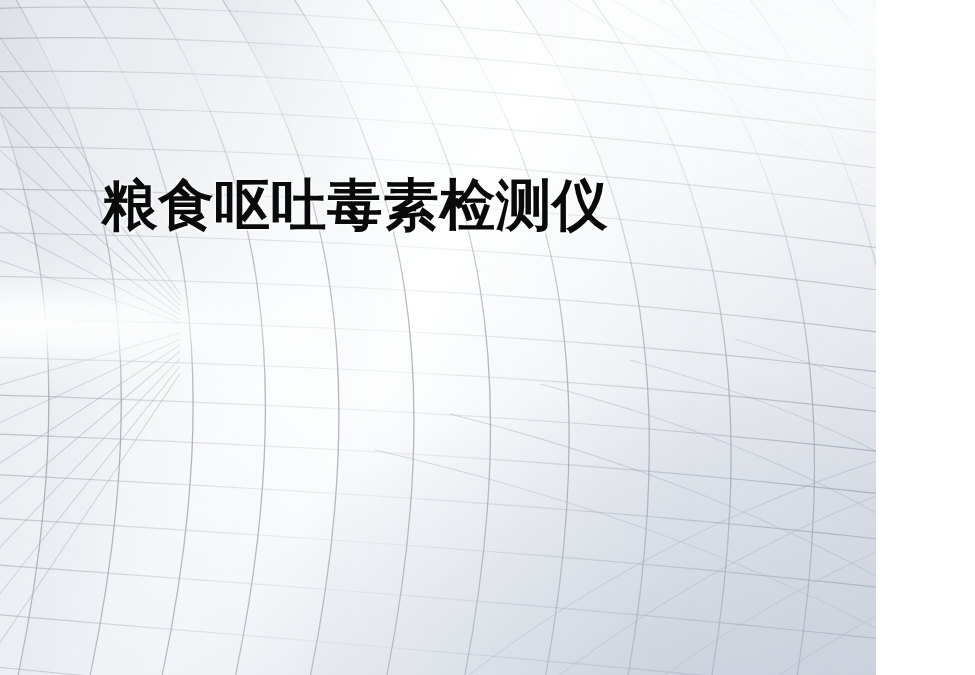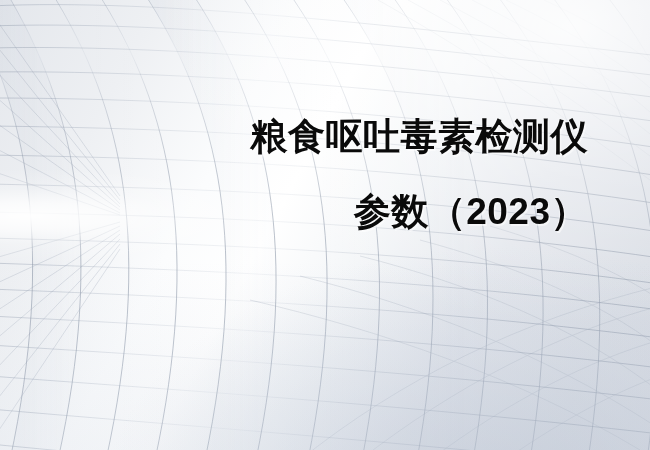--- a/index.html
+++ b/index.html
@@ -7,25 +7,24 @@
     margin: 0;
     padding: 0;
     background: #ffffff;
   }
   body {
     font-family: "Liberation Sans", "DejaVu Sans", sans-serif;
   }
 
   #banner {
     position: relative;
-    width: 650px;
+    width: 584px;
     height: 450px;
     overflow: hidden;
     background: #e2e5ea;
-    text-align: right;
   }
 
   
   .bg-layer {
     position: absolute;
     top: 0; left: 0;
     width: 650px;
     height: 450px;
     pointer-events: none;
   }
@@ -204,16 +203,15 @@
     <path d="M 142 -10 C 222 110, 249 250, 205 460 L 256 460 C 299 250, 271 110, 190 -10 Z" fill="url(#bandDark)" opacity="0.32"></path>
     <path d="M 238 -10 C 321 110, 350 250, 308 460 L 362 460 C 402 250, 372 110, 287 -10 Z" fill="url(#bandLight)" opacity="0.40"></path>
     <path d="M 337 -10 C 424 110, 455 250, 417 460 L 473 460 C 509 250, 477 110, 388 -10 Z" fill="url(#bandDark)" opacity="0.22"></path>
   </svg>
 
   <div class="bg-layer" id="bg-glow"></div>
   <div class="bg-layer" id="bg-shade"></div>
 
   <div id="title-block">
     <div class="title-line" id="title-line-1">粮食呕吐毒素检测仪</div>
-    <div class="title-line" id="title-line-2">参数（2023）</div>
   </div>
 
 </div>
 
 </body></html>

